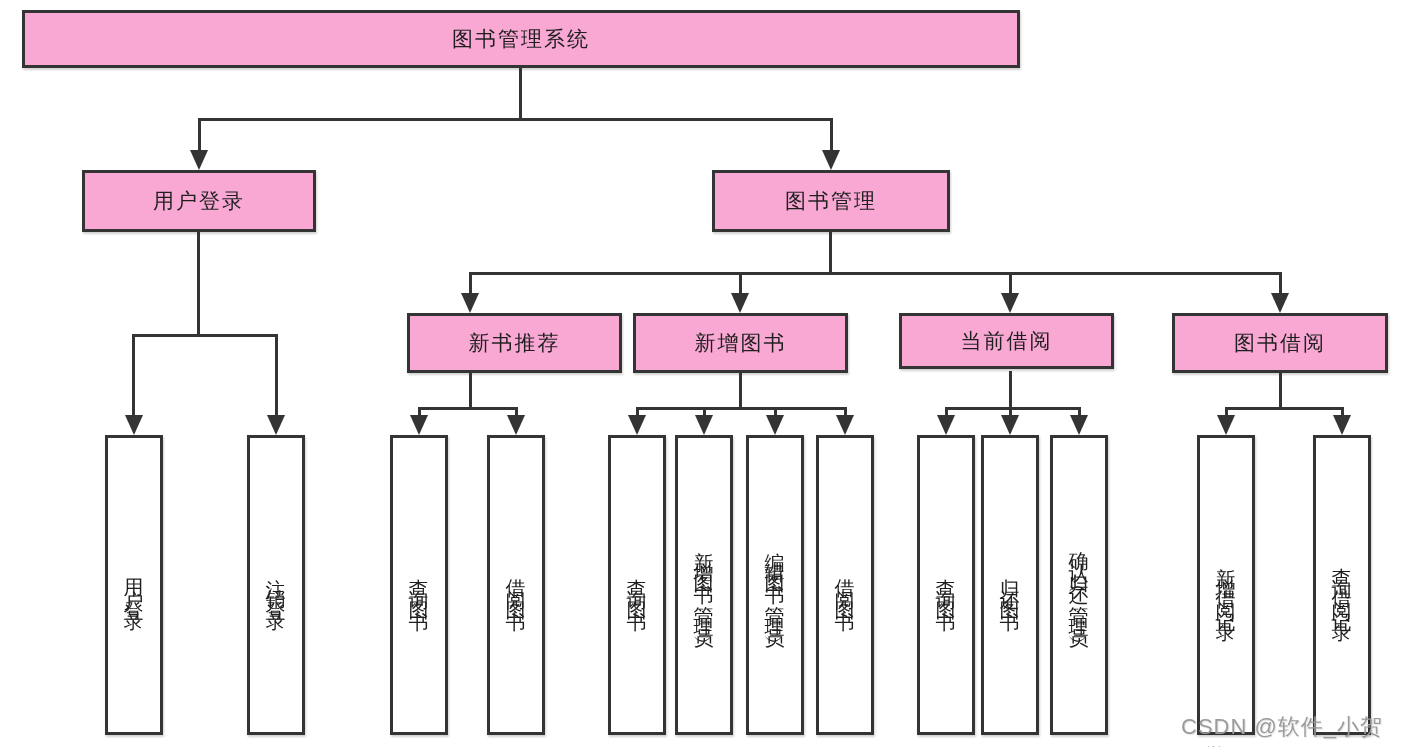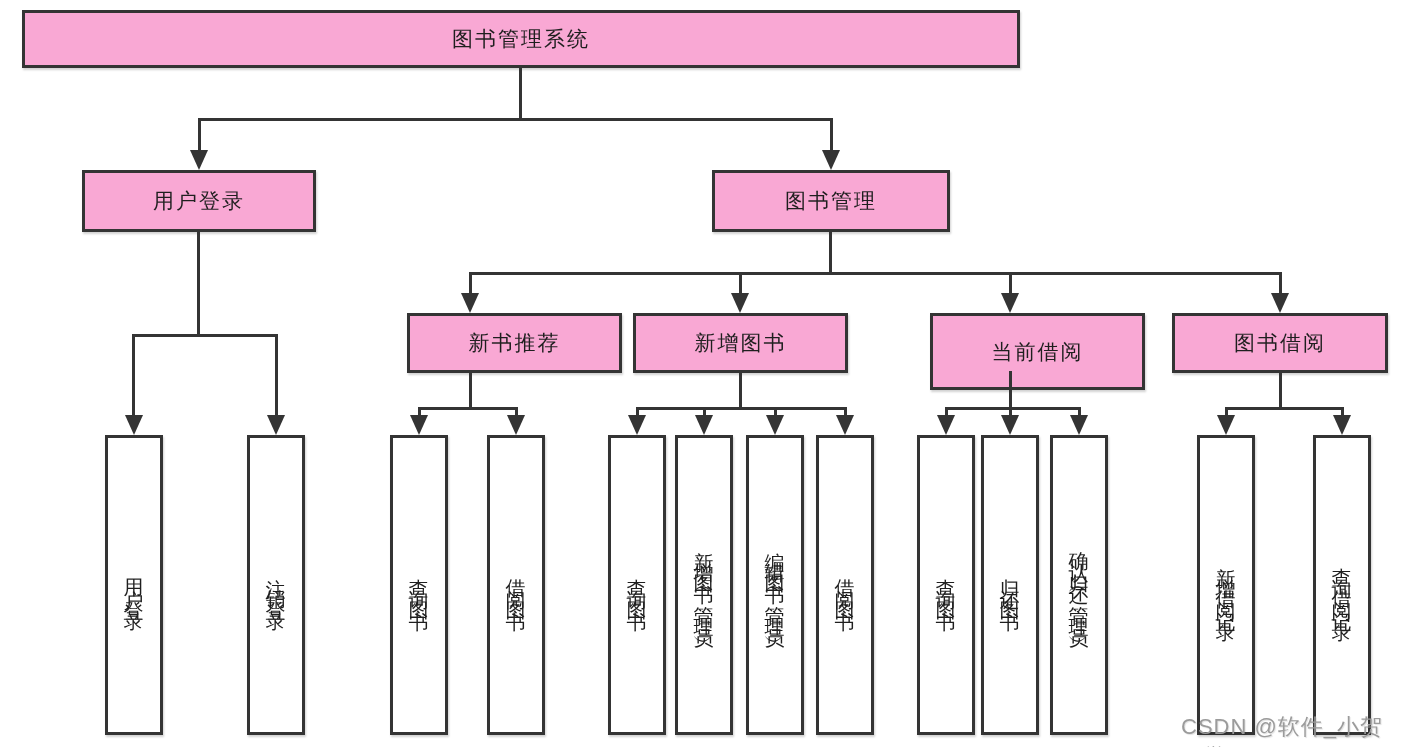--- a/index.html
+++ b/index.html
@@ -102,21 +102,21 @@
   <div class="arrow" style="left:1001px; top:293px;"></div>
   <div class="vline" style="left:1279px; top:272px; height:25px;"></div>
   <div class="arrow" style="left:1271px; top:293px;"></div>
 
   <div class="box" style="left:363px; top:313px; width:215px; height:60px;margin-left:44px;">
     <span>新书推荐</span>
   </div>
   <div class="box" style="left:633px; top:313px; width:215px; height:60px;">
     <span>新增图书</span>
   </div>
-  <div class="box" style="left:930px; top:313px; width:215px; height:77px;">
+  <div class="box" style="left:899px; top:313px; width:215px; height:56px;">
     <span>当前借阅</span>
   </div>
   <div class="box" style="left:1172px; top:313px; width:216px; height:60px;">
     <span>图书借阅</span>
   </div>
 
   <div class="vline" style="left:469px; top:371px; height:39px;"></div>
   <div class="hline" style="left:418px; top:407px; width:100px;"></div>
   <div class="vline" style="left:418px; top:407px; height:12px;"></div>
   <div class="arrow" style="left:410px; top:415px;"></div>

